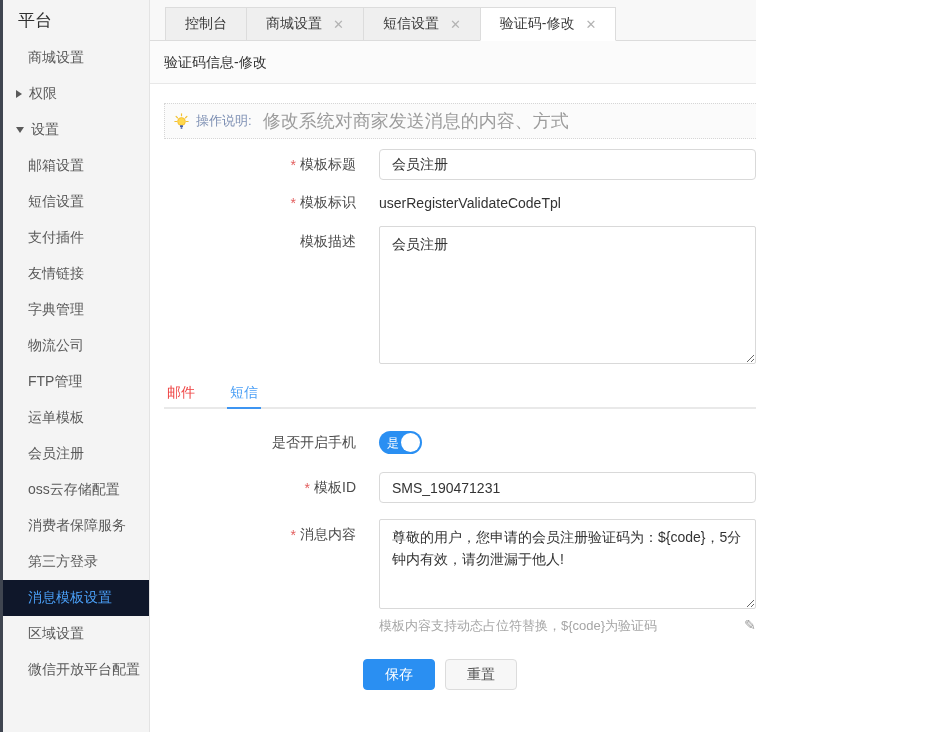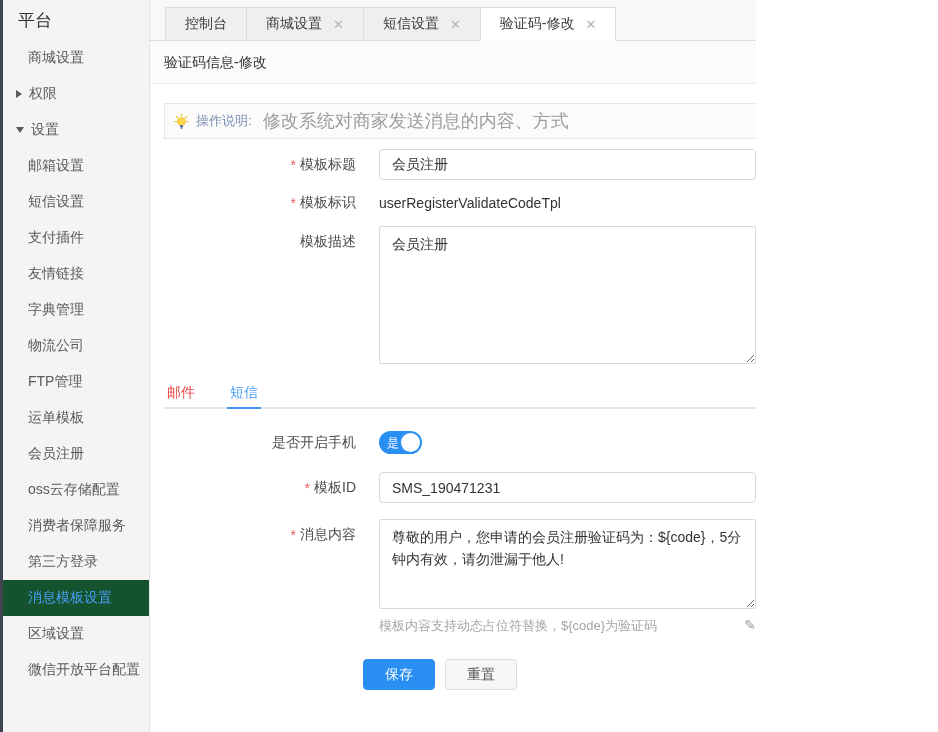--- a/index.html
+++ b/index.html
@@ -11,21 +11,21 @@
   .sidebar { width:150px; height:100%; background:#f4f4f4; border-right:1px solid #e3e3e3;
     position:relative; flex:0 0 150px; }
   .side-accent { position:absolute; left:0; top:0; width:3px; height:100%; background:#3f4550; }
   .side-header { height:40px; line-height:42px; padding-left:18px; font-size:17px; color:#2f2f2f; }
   .side-item { height:36px; display:flex; align-items:center; padding-left:28px;
     font-size:14px; color:#595959; cursor:pointer; }
   .side-item.has-arrow { padding-left:16px; }
   .side-item .arr { display:inline-block; width:0; height:0; margin-right:7px; }
   .arr.right { border-left:6px solid #5a5a5a; border-top:4px solid transparent; border-bottom:4px solid transparent; }
   .arr.down  { border-top:6px solid #5a5a5a; border-left:4px solid transparent; border-right:4px solid transparent; }
-  .side-item.active { background:#14532d; color:#4a9ff6; }
+  .side-item.active { background:#0f172a; color:#4a9ff6; }
 
   
   .main { flex:1; display:flex; flex-direction:column; background:#fff; min-width:0; }
 
   .tabbar { height:41px; background:#f8f8f8; border-bottom:1px solid #dcdcdc;
     display:flex; align-items:flex-end; padding-left:15px; }
   .tab { height:34px; margin-bottom:-1px; display:flex; align-items:center; padding:0 19px;
     background:#efefef; border:1px solid #dcdcdc; margin-right:-1px; font-size:14px; color:#3c3c3c;
     cursor:pointer; position:relative; z-index:1; white-space:nowrap; }
   .tab .x { margin-left:11px; font-size:13px; color:#b3b3b3; line-height:1; cursor:pointer; }

